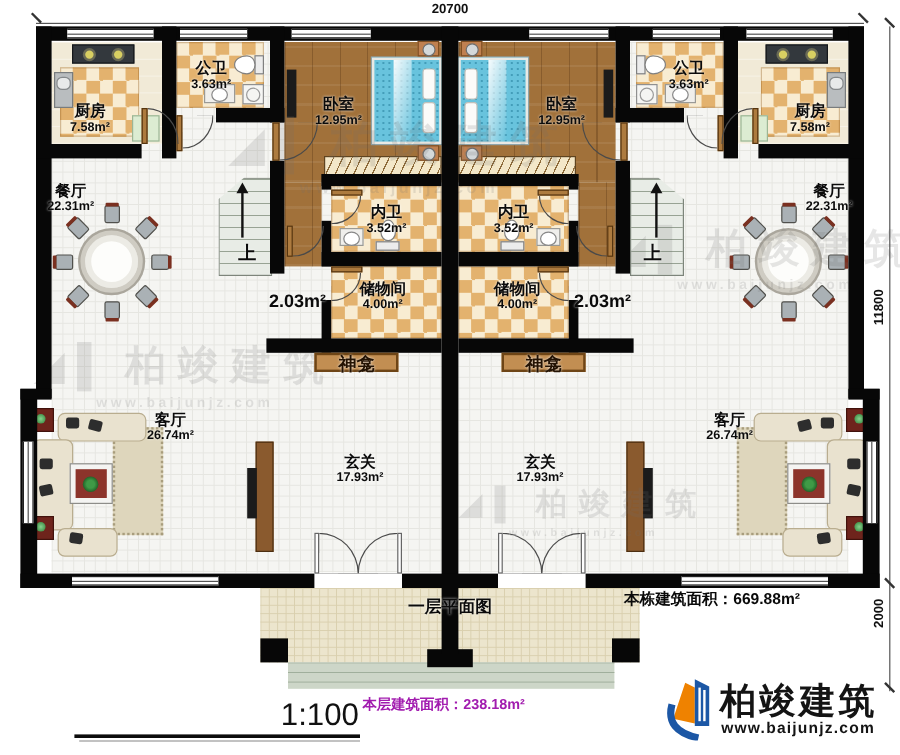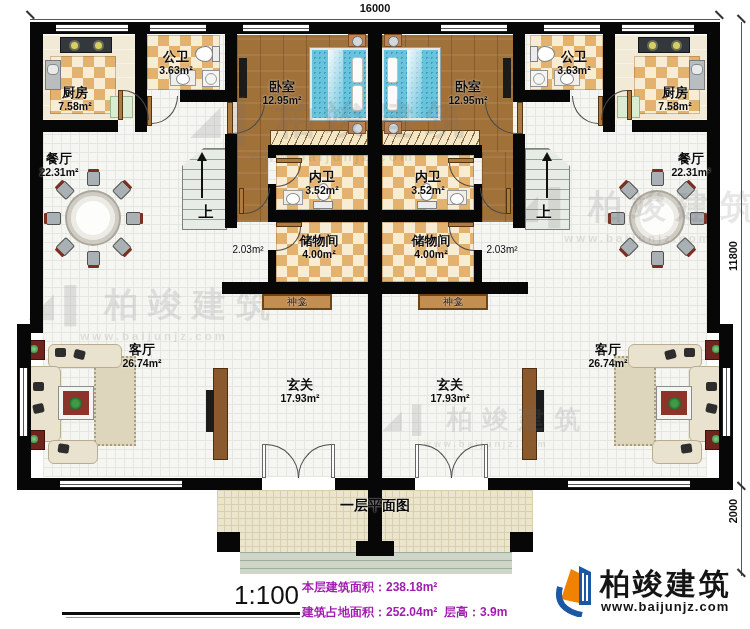--- a/index.html
+++ b/index.html
@@ -57,21 +57,21 @@
 .burner{position:absolute;width:11px;height:11px;background:#d8cf62;border:2px solid #6a6a55;border-radius:50%;box-sizing:border-box}
 .ksink{background:#b9bdbf;border:1px solid #787c7e;box-sizing:border-box;z-index:3}
 .ksink i{display:block;width:10px;height:9px;margin:3px auto;background:#e8eaea;border:1px solid #85898b;border-radius:40%}
 .fridge{background:#dcecd2;border:1px solid #9cb694;box-sizing:border-box;z-index:3}
 .arrow-line{background:#111;z-index:4}
 .arrow-tri{width:0;height:0;border-left:5px solid transparent;border-right:5px solid transparent;border-bottom:9px solid #111;z-index:4}
 
 .rl{position:absolute;text-align:center;color:#0b0b0b;z-index:7;line-height:1.12;text-shadow:0 0 2px rgba(255,255,255,.9)}
 .rn{font-weight:bold;font-size:13px}
 .ra{font-weight:bold;font-size:10.5px}
-.single{font-weight:normal;font-size:10px}
+.single{font-weight:bold;font-size:15px}
 .up{font-weight:bold;font-size:15px}
 
 .wm{position:absolute;z-index:4;color:#6f6f6f;opacity:.17;text-align:center;white-space:nowrap}
 .wm1{font-weight:bold;letter-spacing:10px}
 .wm2{font-weight:bold;font-size:.34em;letter-spacing:3px;margin-top:2px}
 .wmg{margin-right:6px}
 
 .dim{position:absolute;z-index:8;font-weight:bold;font-size:11px;color:#111;text-align:center;background:#fff}
 .dline{position:absolute;background:#555;z-index:8}
 .tick{position:absolute;width:11px;height:1.6px;background:#333;transform:rotate(45deg);z-index:8}
@@ -432,39 +432,38 @@
   <div class="rl" style="left:419px;top:378px;width:62px">
     <div class="rn">玄关</div>
       <div class="ra">17.93m²</div>
     </div>
   <div class="rl" style="left:318px;top:498px;width:114px">
     <div class="rn" style="font-size:14px">一层平面图</div>
     </div>
   <div class="rl up" style="left:197px;top:204px;width:18px">上</div>
   <div class="rl up" style="left:535px;top:204px;width:18px">上</div>
 
+  <div class="annot" style="left:520px;top:490px">本栋建筑面积：669.88m²</div>
 
   <div class="dline" style="left:30px;top:19px;width:690px;height:1px"></div>
   <span class="tick" style="left:25px;top:14px"></span>
     <span class="tick" style="left:714px;top:14px"></span>
-  <div class="dim" style="left:345px;top:2px;width:60px">16000</div>
+  <div class="dim" style="left:345px;top:2px;width:60px">20700</div>
   <div class="dline" style="left:741px;top:22px;width:1px;height:468px"></div>
   <div class="dline" style="left:741px;top:490px;width:1px;height:86px"></div>
   <span class="tick" style="left:736px;top:18px"></span>
     <span class="tick" style="left:736px;top:485px"></span>
     <span class="tick" style="left:736px;top:572px"></span>
   <div class="vdim" style="left:703px;top:250px;width:60px">11800</div>
   <div class="vdim" style="left:703px;top:505px;width:60px">2000</div>
 
   <div class="abs" style="left:62px;top:612px;width:238px;height:3px;background:#0c0c0c;z-index:9"></div>
   <div class="abs" style="left:66px;top:617px;width:234px;height:1px;background:#9a9a9a;z-index:9"></div>
   <div class="fscale" style="left:234px;top:580px">1:100</div>
   <div class="finfo" style="left:302px;top:579px">本层建筑面积：238.18m²</div>
-  <div class="finfo" style="left:302px;top:604px">
-    <span>建筑占地面积：252.04m²</span>&nbsp;&nbsp;<span>层高：3.9m</span></div>
   <svg class="abs" style="left:554px;top:561px;z-index:9" width="42" height="56" viewBox="0 0 42 56">
     <path d="M7 38 L17 8 L25 12 L25 42 Z" fill="#ef8200"></path>
     <path d="M25 5 L37 11 L37 44 L25 44 Z" fill="#1c57a5"></path>
     <rect x="28" y="12" width="2" height="28" fill="#fff"></rect>
       <rect x="32" y="14" width="2" height="26" fill="#fff"></rect>
     <path d="M6 26 Q0 48 28 54" stroke="#1c57a5" stroke-width="6" fill="none"></path>
   </svg>
   <div class="brand" style="left:600px;top:564px">柏竣建筑</div>
   <div class="brandurl" style="left:601px;top:599px">www.baijunjz.com</div>
 </div>

